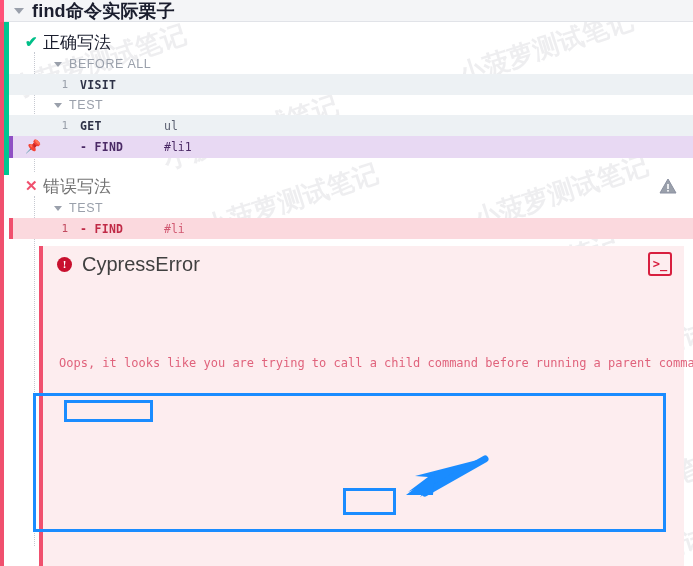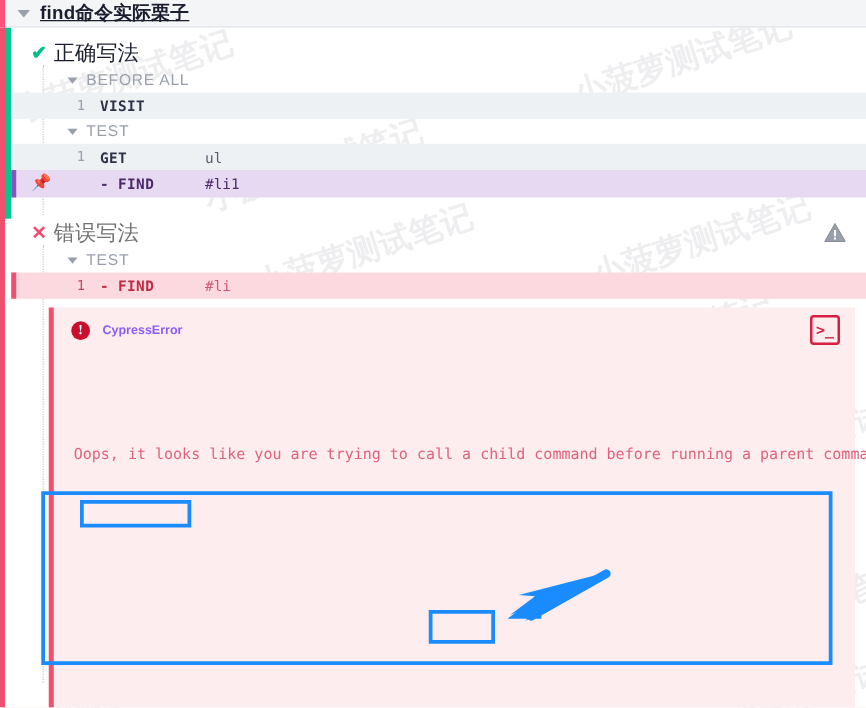--- a/index.html
+++ b/index.html
@@ -38,25 +38,24 @@
   }
   .caret {
     width: 0; height: 0;
     border-left: 5px solid transparent;
     border-right: 5px solid transparent;
     border-top: 6px solid #9aa0ab;
     margin-right: 8px;
     flex: none;
   }
   .suite-title {
-    font-size: 15px;
+    font-size: 18px;
     font-weight: bold;
     color: #1b1e2e;
     letter-spacing: .2px;
-    text-decoration: underline;
   }
 
   
   .test-block { position: absolute; left: 9px; width: 684px; }
 
   .test-title-row {
     display: flex;
     align-items: center;
     height: 24px;
     padding-left: 16px;
@@ -172,23 +171,23 @@
     background: #c8102e;
     color: #fff;
     font-size: 11px;
     font-weight: bold;
     display: flex; align-items: center; justify-content: center;
     margin-right: 10px;
     flex: none;
     font-family: "Liberation Serif", serif;
   }
   .err-title {
-    color: #8b5cf6;
-    font-size: 10px;
-    font-weight: bold;
+    color: #404040;
+    font-size: 20px;
+    font-weight: normal;
   }
   .term-btn {
     margin-left: auto;
     width: 24px; height: 24px;
     border: 2px solid #d81f3f;
     border-radius: 3px;
     color: #d81f3f;
     font-family: "DejaVu Sans Mono", monospace;
     font-size: 12px;
     font-weight: bold;

